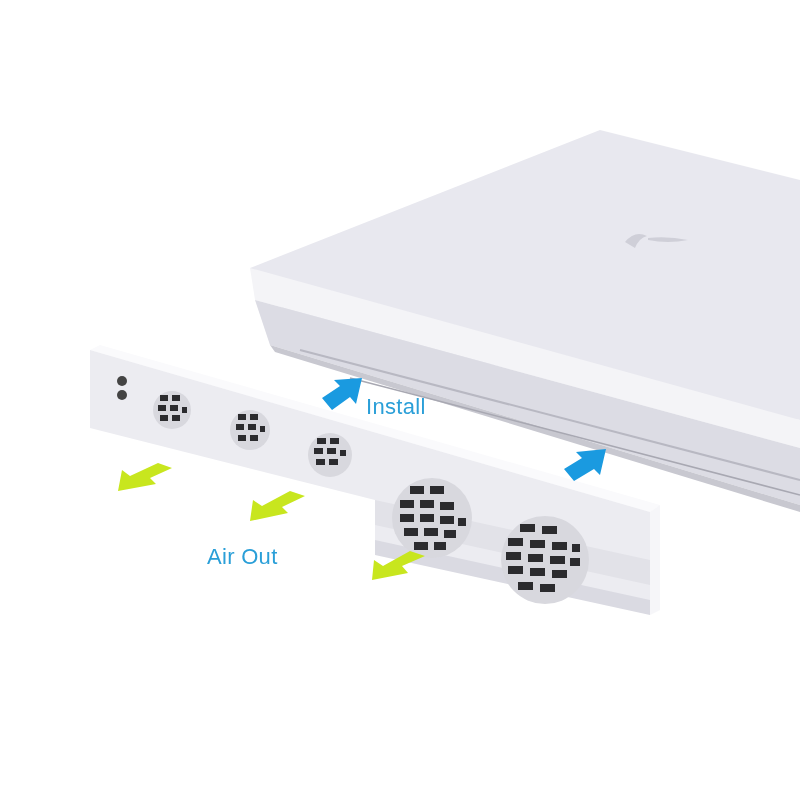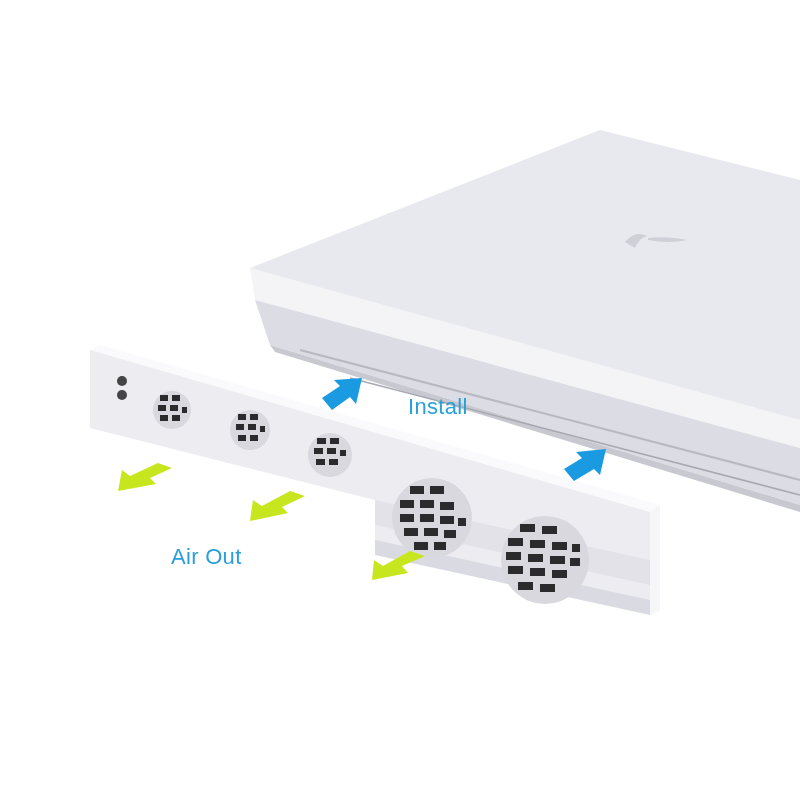--- a/index.html
+++ b/index.html
@@ -1,20 +1,20 @@
 <!DOCTYPE html>
 <html><head>
 <meta charset="utf-8">
 <style>
   html, body { margin: 0; padding: 0; background: #ffffff; }
   body { width: 800px; height: 800px; position: relative; overflow: hidden;
          font-family: "Liberation Sans", sans-serif; }
   .scene { position: absolute; left: 0; top: 0; width: 800px; height: 800px; }
   .label { position: absolute; font-size: 22px; letter-spacing: 0.3px; }
-  #install-label { left: 408px; top: 394px; }
+  #install-label { left: 366px; top: 394px; }
   #airout-label { left: 171px; top: 544px; }
 </style>
 </head>
 <body>
 
 <div class="scene">
   <svg width="800" height="800" viewBox="0 0 800 800" xmlns="http://www.w3.org/2000/svg">
 
     <g>
       <polygon points="250,268 600,130 800,180 800,420 300,330" fill="#e8e8ef"></polygon>
@@ -133,13 +133,13 @@
     <g>
       <polygon points="305,496 282,507 288,513 250,521 253,500 262,506 290,491" fill="#c8e61e"></polygon>
     </g>
     <g>
       <polygon points="425,556 402,566 408,573 372,580 374,560 383,566 410,551" fill="#c8e61e"></polygon>
     </g>
   </svg>
 </div>
 
 <div class="label" id="install-label" style="color:#2a9fd8;">Install</div>
-<div class="label" id="airout-label" style="color:#2a9fd8;">Air Out</div>
+<div class="label" id="airout-label" style="color:#2a9fd8;margin-left:36px;">Air Out</div>
 
 </body></html>

